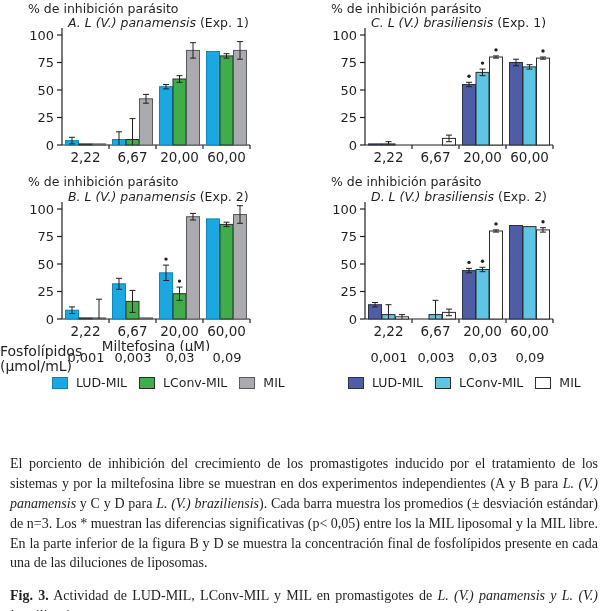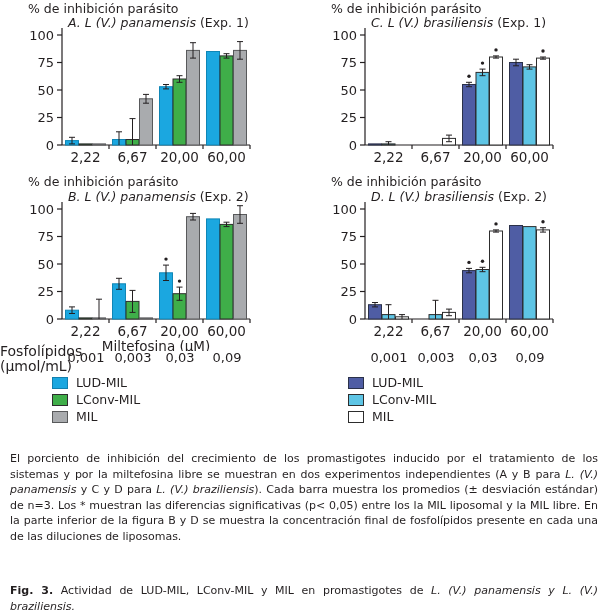--- a/index.html
+++ b/index.html
@@ -2,26 +2,26 @@
 <html><head>
 <meta charset="utf-8">
 <style>
   html,body{margin:0;padding:0;background:#fff;}
   #page{position:relative;width:606px;height:611px;background:#ffffff;
         font-family:"DejaVu Sans","Liberation Sans",sans-serif;color:#231f20;overflow:hidden;}
   .ylab{position:absolute;font-size:12.5px;white-space:nowrap;}
   .chart-svg{position:absolute;}
   .fosfo-label{position:absolute;left:0;top:344px;font-size:14px;line-height:1.05;}
   .fosfo-val{position:absolute;top:350px;font-size:13px;transform:translateX(-50%);white-space:nowrap;text-align:right;}
-  .legend{position:absolute;display:flex;flex-direction:column;gap:4px;}
+  .legend{position:absolute;display:flex;flex-direction:row;gap:12px;}
   .legend-row{display:flex;align-items:center;gap:8px;height:13px;}
   .swatch{width:16px;height:12px;border:1px solid #58595b;box-sizing:border-box;}
   .legend-label{font-size:12.5px;white-space:nowrap;}
-  .caption{position:absolute;left:10px;width:588px;font-size:11px;line-height:1.42;
-           text-align:justify;color:#231f20;}
+  .caption{position:absolute;left:10px;width:588px;font-size:14px;line-height:1.42;
+           text-align:justify;color:#231f20;font-family:Liberation Serif, serif;}
   .caption .it{font-style:italic;}
   .caption .bd{font-weight:bold;}
   #caption-main{top:440px;}
   #caption-fig{top:572px;}
 </style>
 </head>
 <body>
 
 <div id="page">
 

